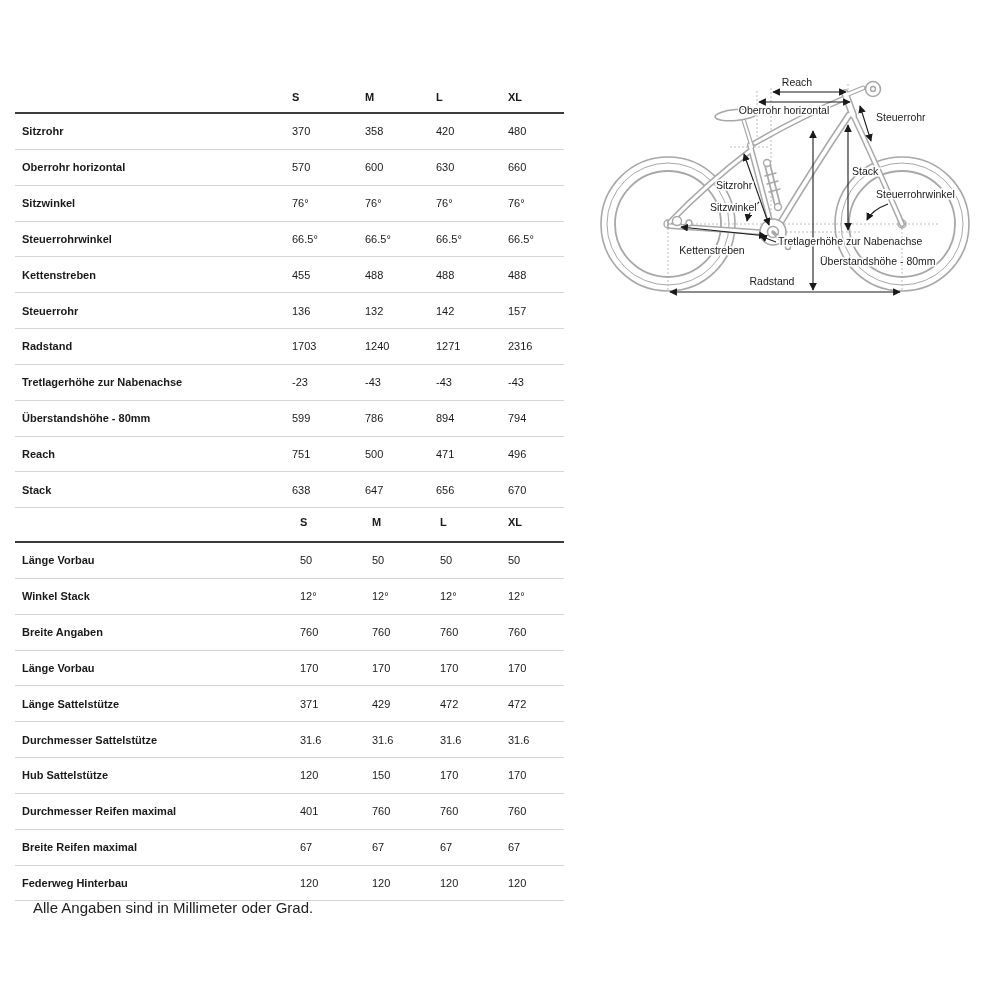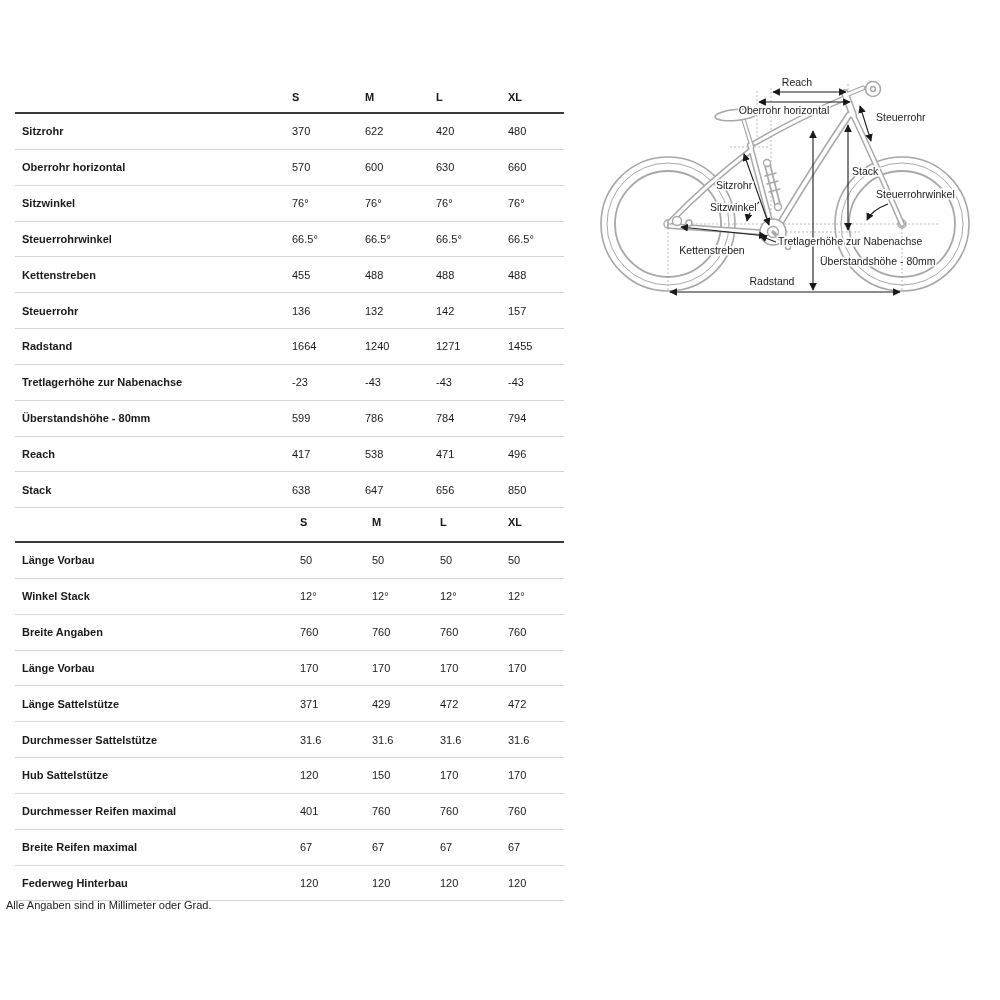--- a/index.html
+++ b/index.html
@@ -12,42 +12,42 @@
   #table2{top:503px;}
   .t-head{display:grid;align-items:center;border-bottom:2px solid #3a3a3a;}
   #table1 .t-head{height:30px;}
   #table2 .t-head{height:38px;}
   #table1 .t-head,#table1 .t-row{grid-template-columns:277px 73px 71px 72px 1fr;}
   #table2 .t-head,#table2 .t-row{grid-template-columns:285px 72px 68px 68px 1fr;}
   .t-row{display:grid;align-items:center;height:34.85px;border-bottom:1px solid #d4d4d4;}
   .cell{font-size:11px;font-weight:400;white-space:nowrap;}
   .cell.lbl{font-weight:700;padding-left:7px;}
   .t-head .cell{font-weight:700;}
-  .footnote{position:absolute;left:6px;top:899px;font-size:11px;color:#222;}
+  .footnote{position:absolute;left:33px;top:899px;font-size:15px;color:#222;}
   #diagram{position:absolute;left:600px;top:55px;}
   .dlabel{font-size:10.5px;fill:#1a1a1a;paint-order:stroke;stroke:#ffffff;stroke-width:3px;}
   .frame-gray{stroke:#a8a8a8;fill:none;}
   .dim{stroke:#1a1a1a;stroke-width:1.1;fill:none;}
   .dots{stroke:#bcbcbc;stroke-width:1;stroke-dasharray:2 2;fill:none;}
 </style>
 </head>
 <body>
 
 <div class="spec-table" id="table1">
   <div class="t-head">
     <div class="cell lbl"></div>
     <div class="cell">S</div>
     <div class="cell">M</div>
     <div class="cell">L</div>
     <div class="cell">XL</div>
   </div>
   <div class="t-row">
     <div class="cell lbl">Sitzrohr</div>
     <div class="cell">370</div>
-    <div class="cell">622</div>
+    <div class="cell">358</div>
     <div class="cell">420</div>
     <div class="cell">480</div>
   </div>
   <div class="t-row">
     <div class="cell lbl">Oberrohr horizontal</div>
     <div class="cell">570</div>
     <div class="cell">600</div>
     <div class="cell">630</div>
     <div class="cell">660</div>
   </div>
@@ -74,52 +74,52 @@
   </div>
   <div class="t-row">
     <div class="cell lbl">Steuerrohr</div>
     <div class="cell">136</div>
     <div class="cell">132</div>
     <div class="cell">142</div>
     <div class="cell">157</div>
   </div>
   <div class="t-row">
     <div class="cell lbl">Radstand</div>
-    <div class="cell">1664</div>
+    <div class="cell">1703</div>
     <div class="cell">1240</div>
     <div class="cell">1271</div>
-    <div class="cell">1455</div>
+    <div class="cell">2316</div>
   </div>
   <div class="t-row">
     <div class="cell lbl">Tretlagerhöhe zur Nabenachse</div>
     <div class="cell">-23</div>
     <div class="cell">-43</div>
     <div class="cell">-43</div>
     <div class="cell">-43</div>
   </div>
   <div class="t-row">
     <div class="cell lbl">Überstandshöhe - 80mm</div>
     <div class="cell">599</div>
     <div class="cell">786</div>
-    <div class="cell">784</div>
+    <div class="cell">894</div>
     <div class="cell">794</div>
   </div>
   <div class="t-row">
     <div class="cell lbl">Reach</div>
-    <div class="cell">417</div>
-    <div class="cell">538</div>
+    <div class="cell">751</div>
+    <div class="cell">500</div>
     <div class="cell">471</div>
     <div class="cell">496</div>
   </div>
   <div class="t-row">
     <div class="cell lbl">Stack</div>
     <div class="cell">638</div>
     <div class="cell">647</div>
     <div class="cell">656</div>
-    <div class="cell">850</div>
+    <div class="cell">670</div>
   </div>
 </div>
 
 <div class="spec-table" id="table2">
   <div class="t-head">
     <div class="cell lbl"></div>
     <div class="cell">S</div>
     <div class="cell">M</div>
     <div class="cell">L</div>
     <div class="cell">XL</div>

